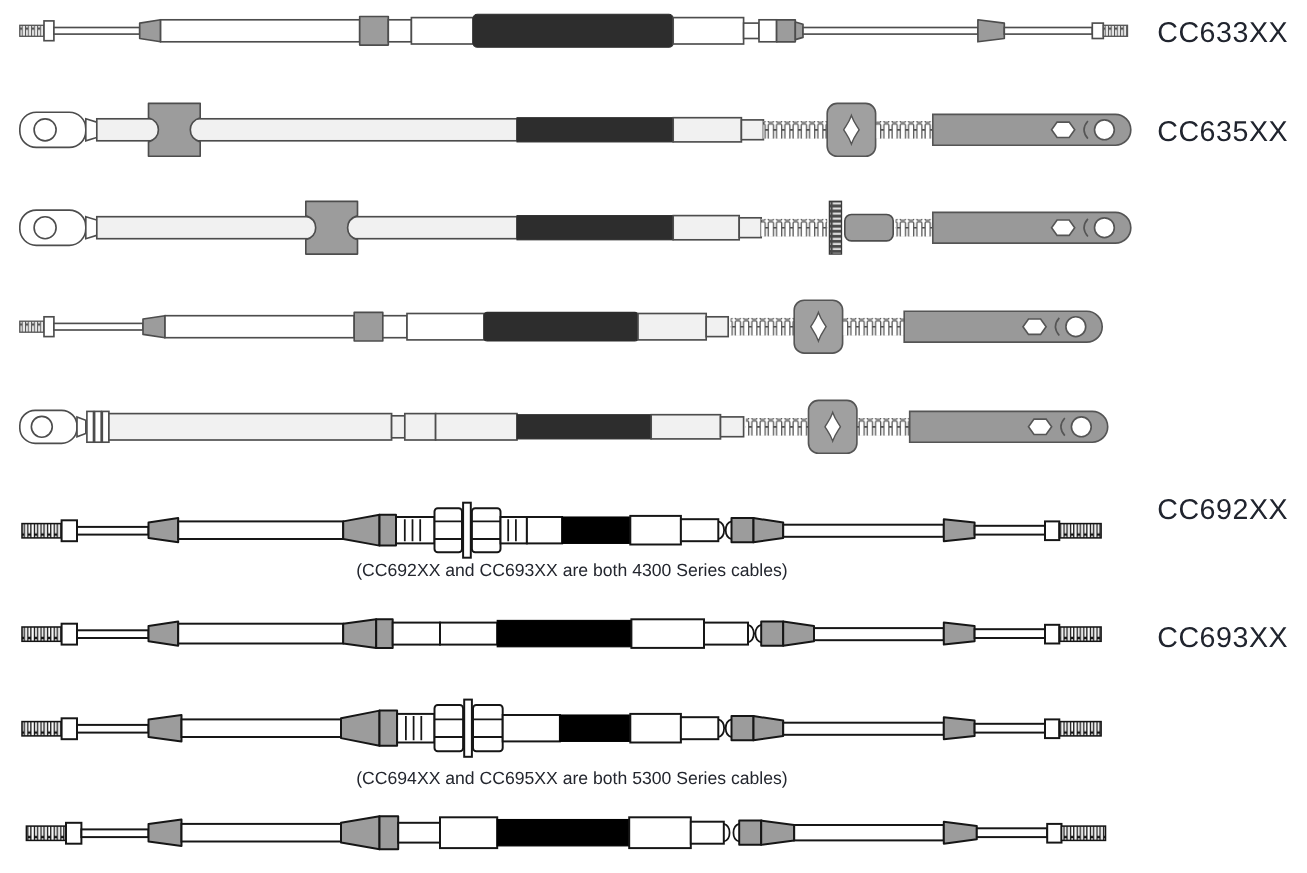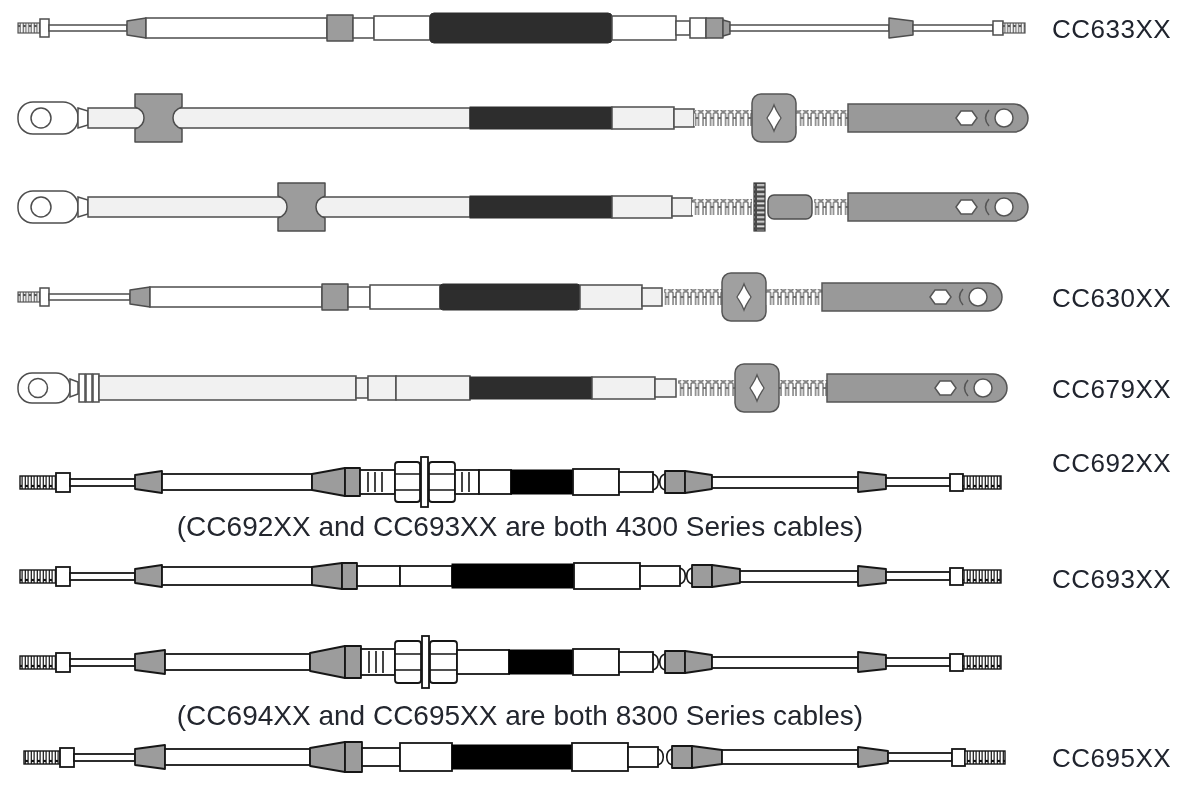--- a/index.html
+++ b/index.html
@@ -1,21 +1,21 @@
 <!DOCTYPE html>
 <html><head>
 <meta charset="utf-8">
 <style>
   html,body{margin:0;padding:0;background:#fff;}
   #page{position:relative;width:1188px;height:794px;background:#fff;overflow:hidden;
         font-family:"Liberation Sans",sans-serif;}
   .row{position:absolute;left:0;width:1040px;height:76px;}
   .cable-label{position:absolute;left:1052px;width:136px;font-size:26px;letter-spacing:0.5px;
         color:#20242e;font-weight:400;}
-  .caption{position:absolute;left:0;width:1040px;text-align:center;font-size:28px;color:#23262e;}
+  .caption{position:absolute;left:0;width:1040px;text-align:center;font-size:16px;color:#23262e;}
   
   .o{fill:#fff;stroke:#4d4d4d;stroke-width:1.5;}
   .lg{fill:#f1f1f1;stroke:#4d4d4d;stroke-width:1.5;}
   .g{fill:#9c9c9c;stroke:#4d4d4d;stroke-width:1.5;stroke-linejoin:round;}
   .b1{fill:#2d2d2d;stroke:#2d2d2d;}
   .ln{stroke:#4d4d4d;stroke-width:1.5;fill:none;}
   
   .ok{fill:#fff;stroke:#161616;stroke-width:1.8;}
   .gk{fill:#9c9c9c;stroke:#161616;stroke-width:1.8;stroke-linejoin:round;}
   .b2{fill:#000;stroke:#000;}
@@ -106,20 +106,21 @@
         <rect x="694" y="30" width="58" height="16" fill="url(#ribs)"></rect>
       </g>
       <use href="#clampD" x="774" y="38"></use>
       <g>
         <line x1="796" y1="38" x2="848" y2="38" class="ln"></line>
         <rect x="796" y="30" width="52" height="16" fill="url(#ribs)"></rect>
       </g>
       <use href="#arm" x="848" y="38"></use>
     </svg>
   </div>
+  <div class="cable-label" style="top:104px">CC635XX</div>
 
   <div class="row" style="top:169px">
     <svg width="1040" height="76">
       <g>
         <rect x="18" y="22" width="60" height="32" rx="15" class="o"></rect>
         <circle cx="41" cy="38" r="10" class="o"></circle>
         <path d="M78,28 L88,31 V45 L78,48 Z" class="o"></path>
       </g>
       <rect x="88" y="28" width="382" height="20" class="lg"></rect>
       <path d="M278,14 H325 V27 C313,31 313,45 325,49 V62 H278 V49 C290,45 290,31 278,27 Z" class="g"></path>
@@ -162,21 +163,20 @@
         <rect x="664" y="30" width="58" height="16" fill="url(#ribs)"></rect>
       </g>
       <use href="#clampD" x="744" y="38"></use>
       <g>
         <line x1="766" y1="38" x2="822" y2="38" class="ln"></line>
         <rect x="766" y="30" width="56" height="16" fill="url(#ribs)"></rect>
       </g>
       <use href="#arm" x="822" y="38"></use>
     </svg>
   </div>
-  <div class="cable-label" style="top:283px">CC630XX</div>
 
   <div class="row" style="top:350px">
     <svg width="1040" height="76">
       <g>
         <rect x="18" y="23" width="52" height="30" rx="14" class="o"></rect>
         <circle cx="38" cy="38" r="9.5" class="o"></circle>
         <path d="M70,29 L78,32 V44 L70,47 Z" class="o"></path>
       </g>
       <g>
         <rect x="79" y="24" width="6" height="28" class="o"></rect>
@@ -195,21 +195,20 @@
         <rect x="678" y="30" width="58" height="16" fill="url(#ribs)"></rect>
       </g>
       <use href="#clampD" x="757" y="38"></use>
       <g>
         <line x1="779" y1="38" x2="827" y2="38" class="ln"></line>
         <rect x="779" y="30" width="48" height="16" fill="url(#ribs)"></rect>
       </g>
       <use href="#arm" x="827" y="38"></use>
     </svg>
   </div>
-  <div class="cable-label" style="top:374px">CC679XX</div>
 
   <div class="row" style="top:444px">
     <svg width="1040" height="76">
       <g>
         <rect x="20" y="32" width="36" height="13" fill="url(#thr2)" stroke="#141414" stroke-width="1.4"></rect>
         <rect x="56" y="29" width="14" height="19" class="ok"></rect>
         <rect x="70" y="35" width="65" height="7" class="ok"></rect>
       </g>
       <path d="M135,31 L162,27 V49 L135,45 Z" class="gk"></path>
       <rect x="162" y="30" width="150" height="16" class="ok"></rect>
@@ -324,21 +323,21 @@
       <rect x="712" y="33" width="146" height="11" class="ok"></rect>
       <path d="M858,28 L886,31 V45 L858,48 Z" class="gk"></path>
       <g>
         <rect x="886" y="34" width="64" height="8" class="ok"></rect>
         <rect x="950" y="30" width="13" height="17" class="ok"></rect>
         <rect x="963" y="32" width="38" height="13" fill="url(#thr2)" stroke="#141414" stroke-width="1.4"></rect>
       </g>
     </svg>
   </div>
 
-  <div class="caption" style="top:700px">(CC694XX and CC695XX are both 8300 Series cables)</div>
+  <div class="caption" style="top:700px">(CC694XX and CC695XX are both 5300 Series cables)</div>
 
   <div class="row" style="top:719px">
     <svg width="1040" height="76">
       <g>
         <rect x="24" y="32" width="36" height="13" fill="url(#thr2)" stroke="#141414" stroke-width="1.4"></rect>
         <rect x="60" y="29" width="14" height="19" class="ok"></rect>
         <rect x="74" y="35" width="61" height="7" class="ok"></rect>
       </g>
       <path d="M135,30 L165,26 V50 L135,46 Z" class="gk"></path>
       <rect x="165" y="30" width="145" height="16" class="ok"></rect>
@@ -358,15 +357,14 @@
       </g>
       <rect x="722" y="31" width="136" height="14" class="ok"></rect>
       <path d="M858,28 L888,32 V44 L858,48 Z" class="gk"></path>
       <g>
         <rect x="888" y="34" width="64" height="8" class="ok"></rect>
         <rect x="952" y="30" width="13" height="17" class="ok"></rect>
         <rect x="965" y="32" width="40" height="13" fill="url(#thr2)" stroke="#141414" stroke-width="1.4"></rect>
       </g>
     </svg>
   </div>
-  <div class="cable-label" style="top:743px">CC695XX</div>
 
 </div>
 
 </body></html>

